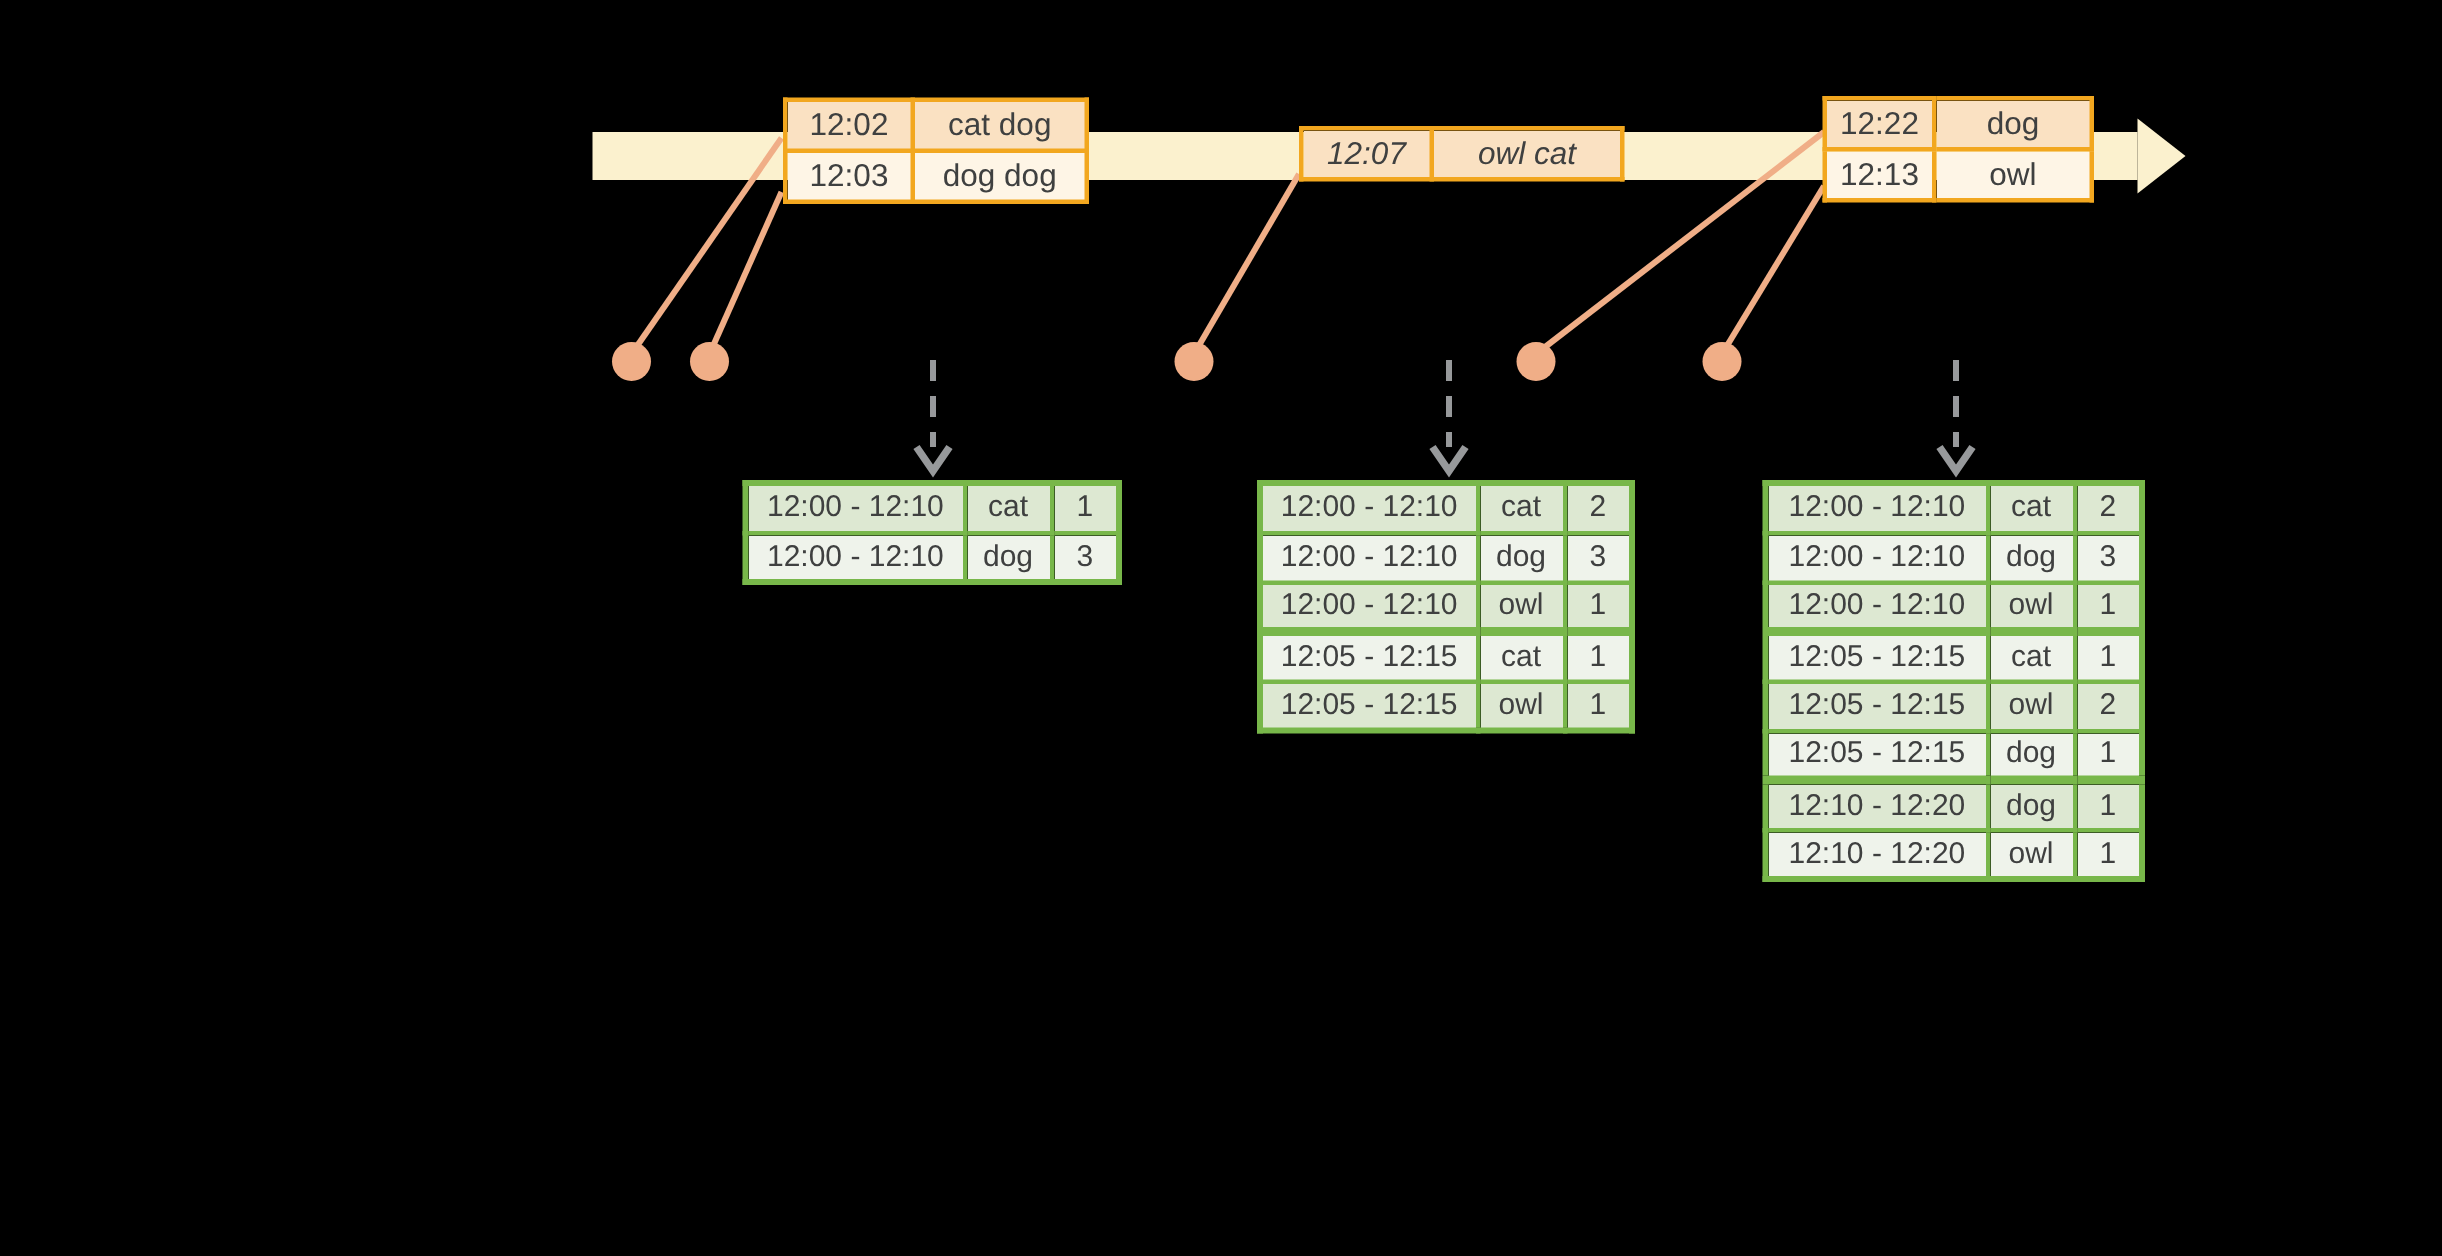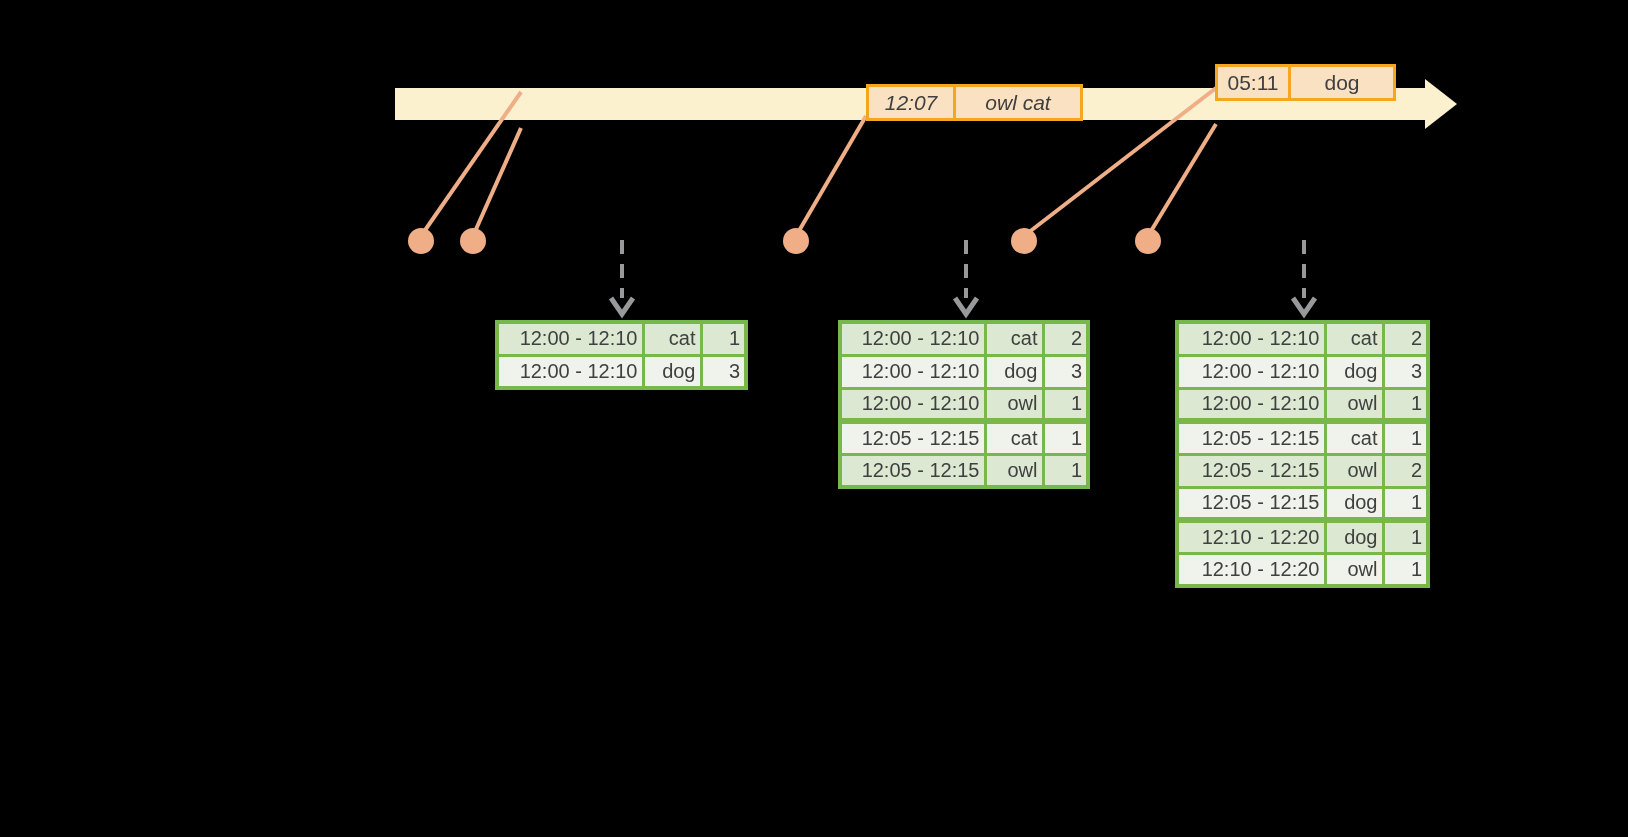--- a/index.html
+++ b/index.html
@@ -23,21 +23,21 @@
   table.event tr:nth-child(even) td{background:var(--event-row-even);}
   #et1{left:522px; top:65px;}
   #et1 .col-time{width:85px;} #et1 .col-words{width:116px;}
   #et2{left:866px; top:84px;font-style:italic;}
   #et2 .col-time{width:87px;} #et2 .col-words{width:127px;}
   #et3{left:1215px; top:64px;}
   #et3 .col-time{width:73px;} #et3 .col-words{width:105px;}
 
   
   table.result{border:4px solid var(--result-border); font-size:20px;}
-  table.result td{border:3px solid var(--result-border); height:33px; padding:0 4px;text-align:right;}
+  table.result td{border:3px solid var(--result-border); height:33px; padding:0 4px;}
   table.result tr:nth-child(odd) td{background:var(--result-row-odd);}
   table.result tr:nth-child(even) td{background:var(--result-row-even);}
   table.result tr.group-start td{border-top-width:6px;}
   #rt1{left:495px; top:320px;}
   #rt1 .col-window{width:146px;} #rt1 .col-word{width:58px;} #rt1 .col-count{width:45px;}
   #rt2{left:838px; top:320px;}
   #rt2 .col-window{width:145px;} #rt2 .col-word{width:58px;} #rt2 .col-count{width:45px;}
   #rt3{left:1175px; top:320px;}
   #rt3 .col-window{width:148px;} #rt3 .col-word{width:58px;} #rt3 .col-count{width:45px;}
 </style>
@@ -70,33 +70,49 @@
     <g style="stroke:var(--dashed-arrow)" fill="none">
       <line x1="622" y1="240" x2="622" y2="298" stroke-width="4" stroke-dasharray="14 10"></line>
       <path d="M 611 298 L 622 314 L 633 298" stroke-width="5"></path>
       <line x1="966" y1="240" x2="966" y2="298" stroke-width="4" stroke-dasharray="14 10"></line>
       <path d="M 955 298 L 966 314 L 977 298" stroke-width="5"></path>
       <line x1="1304" y1="240" x2="1304" y2="298" stroke-width="4" stroke-dasharray="14 10"></line>
       <path d="M 1293 298 L 1304 314 L 1315 298" stroke-width="5"></path>
     </g>
   </svg>
 
+  <table id="et1" class="event">
+    <tbody>
+        <tr>
+          <td class="col-time">12:02</td>
+          <td class="col-words">cat dog</td>
+        </tr>
+        <tr>
+          <td class="col-time">12:03</td>
+          <td class="col-words">dog dog</td>
+        </tr>
+      </tbody>
+  </table>
   <table id="et2" class="event">
     <tbody>
         <tr>
           <td class="col-time">12:07</td>
           <td class="col-words">owl cat</td>
         </tr>
       </tbody>
   </table>
   <table id="et3" class="event">
     <tbody>
         <tr>
-          <td class="col-time">05:11</td>
+          <td class="col-time">12:22</td>
           <td class="col-words">dog</td>
+        </tr>
+        <tr>
+          <td class="col-time">12:13</td>
+          <td class="col-words">owl</td>
         </tr>
       </tbody>
   </table>
 
   <table id="rt1" class="result">
     <tbody>
         <tr>
           <td class="col-window">12:00 - 12:10</td>
           <td class="col-word">cat</td>
           <td class="col-count">1</td>

